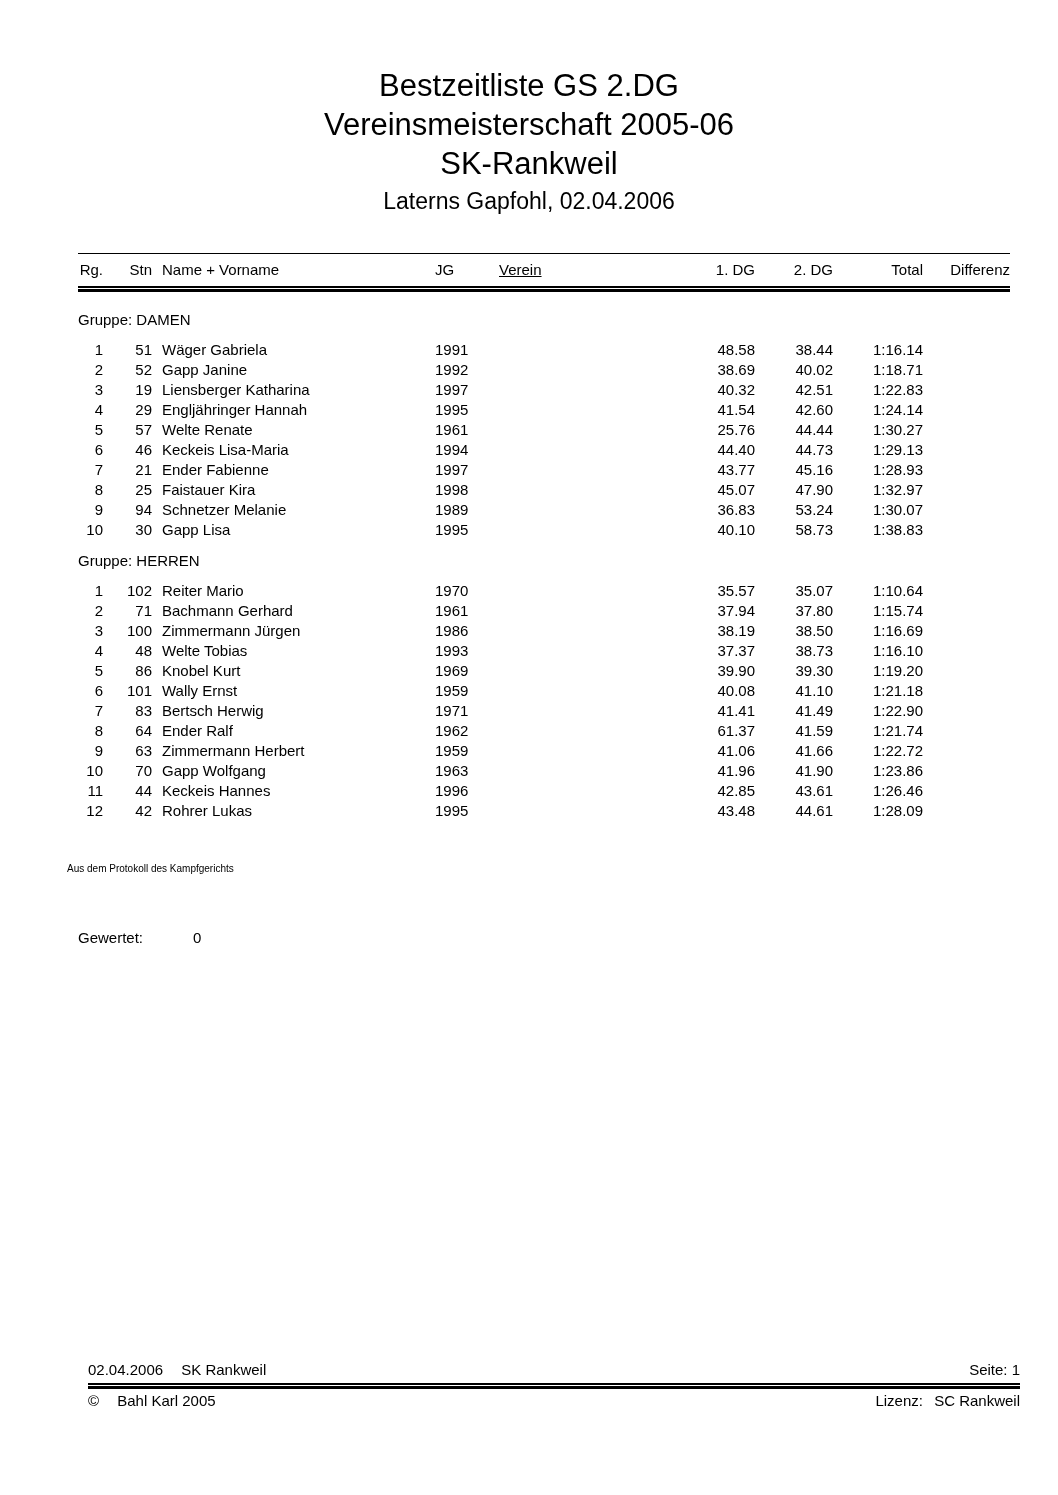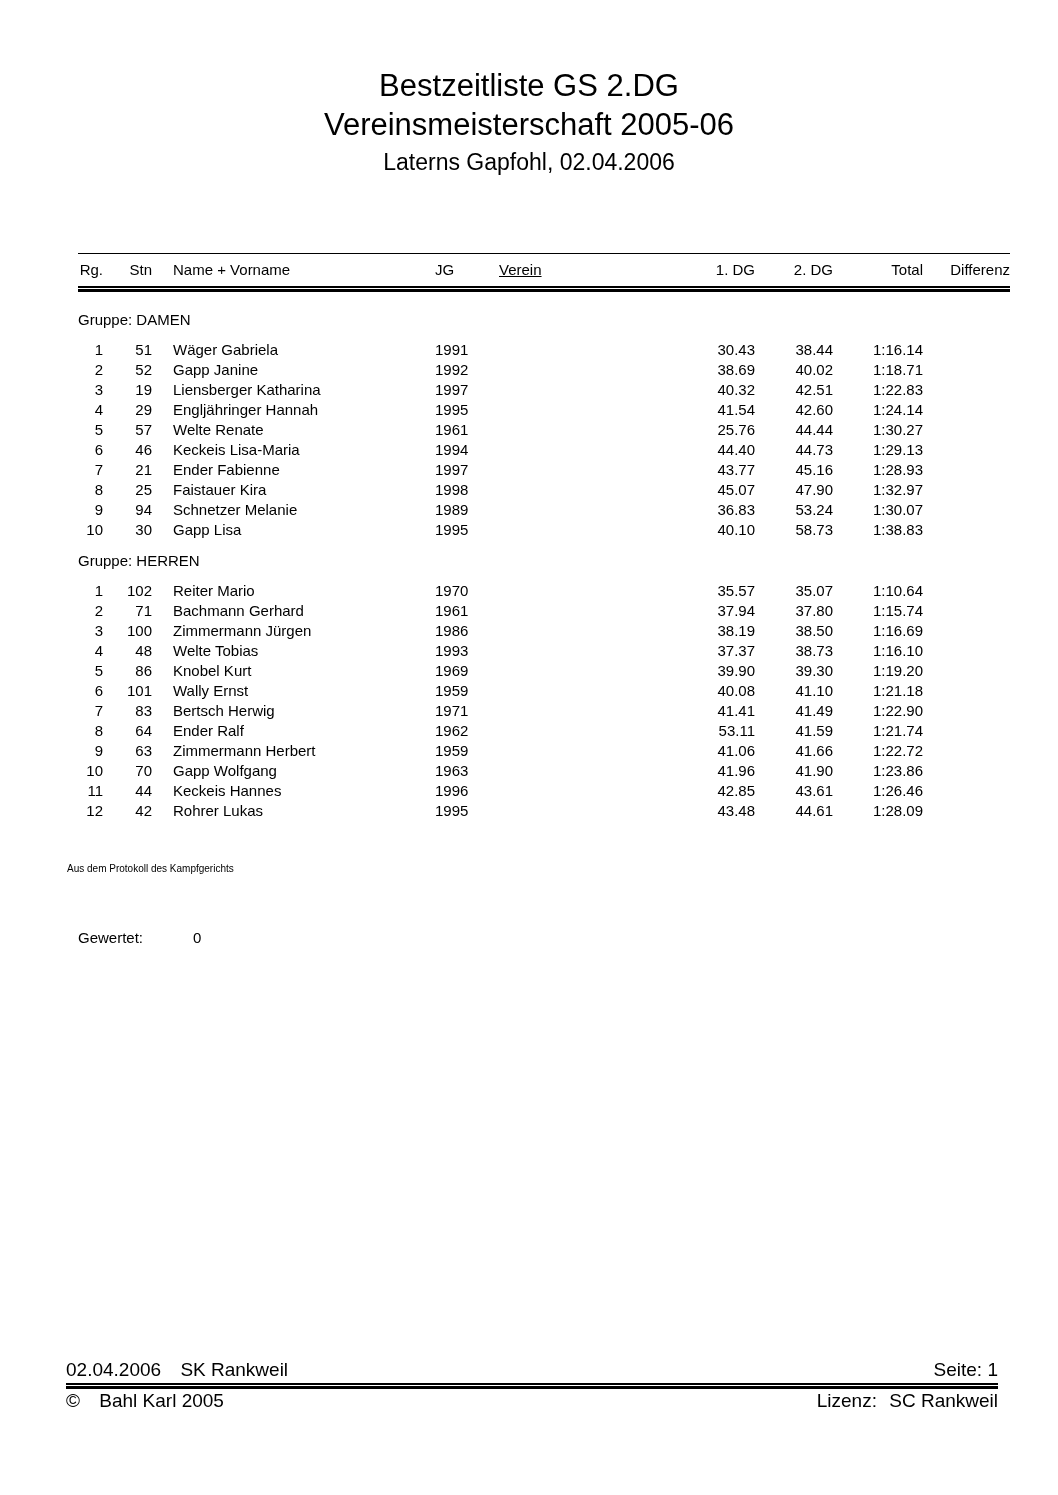--- a/index.html
+++ b/index.html
@@ -14,21 +14,21 @@
   .doc-subtitle{font-size:23px;line-height:28px;margin-top:4px;font-weight:400;}
   
   .grid{
     display:grid;
     grid-template-columns:25px 49px 265px 60px 223px 55px 78px 90px 87px;
     width:932px;
   }
   .cell{font-size:15px;line-height:20px;white-space:nowrap;overflow:visible;}
   .c-rg{text-align:right;}
   .c-stn{text-align:right;}
-  .c-name{text-align:left;padding-left:21px;}
+  .c-name{text-align:left;padding-left:10px;}
   .c-jg{text-align:left;padding-left:18px;}
   .c-verein{text-align:left;padding-left:22px;text-decoration:underline;}
   .c-dg1,.c-dg2,.c-total,.c-diff{text-align:right;}
   
   .thead{
     position:absolute;left:78px;top:253px;width:932px;
     border-top:1.5px solid #000;
     padding:6px 0 6px 0;
   }
   .rule-thin{height:1.5px;background:#000;}
@@ -39,37 +39,38 @@
   .group-label{font-size:15px;line-height:18px;}
   .group-label.first{margin-top:8px;}
   .group-label.next{margin-top:12px;}
   .rows{margin-top:11px;}
   .row{height:20px;}
   
   .note-protocol{position:absolute;left:67px;top:860px;font-size:10px;line-height:18px;text-align:center;}
   .gewertet{position:absolute;left:78px;top:929px;font-size:15px;line-height:18px;width:400px;}
   .gewertet-value{position:absolute;left:115px;top:0;}
   
-  .page-footer{position:absolute;left:66px;top:1361px;width:932px;font-size:19px;}
+  .page-footer{position:absolute;left:88px;top:1361px;width:932px;font-size:15px;}
   .footer-row{display:flex;justify-content:space-between;line-height:18px;}
   .footer-left span{margin-right:14px;}
   .footer-left span:last-child{margin-right:0;}
   .footer-rules{margin-top:4px;}
   .footer-row2{margin-top:3px;}
   .copyright-symbol{margin-right:8px;}
   .license-label{margin-right:7px;}
 </style>
 </head>
 <body>
 
 <div class="page">
 
   <header class="doc-header">
     <div class="doc-title">Bestzeitliste GS 2.DG</div>
     <div class="doc-title">Vereinsmeisterschaft 2005-06</div>
+    <div class="doc-title">SK-Rankweil</div>
     <div class="doc-subtitle">Laterns Gapfohl, 02.04.2006</div>
   </header>
 
   <div class="thead">
     <div class="grid">
       <div class="cell c-rg">Rg.</div>
       <div class="cell c-stn">Stn</div>
       <div class="cell c-name">Name + Vorname</div>
       <div class="cell c-jg">JG</div>
       <div class="cell c-verein">Verein</div>
@@ -87,21 +88,21 @@
 
   <div class="tbody" id="tbody">
       <div class="group-label first">Gruppe: DAMEN</div>
       <div class="rows">
         <div class="grid row">
           <div class="cell c-rg">1</div>
           <div class="cell c-stn">51</div>
           <div class="cell c-name">Wäger Gabriela</div>
           <div class="cell c-jg">1991</div>
           <div class="cell c-verein"></div>
-          <div class="cell c-dg1">30.43</div>
+          <div class="cell c-dg1">48.58</div>
           <div class="cell c-dg2">38.44</div>
           <div class="cell c-total">1:16.14</div>
           <div class="cell c-diff"></div>
         </div>
         <div class="grid row">
           <div class="cell c-rg">2</div>
           <div class="cell c-stn">52</div>
           <div class="cell c-name">Gapp Janine</div>
           <div class="cell c-jg">1992</div>
           <div class="cell c-verein"></div>
@@ -277,21 +278,21 @@
           <div class="cell c-dg2">41.49</div>
           <div class="cell c-total">1:22.90</div>
           <div class="cell c-diff"></div>
         </div>
         <div class="grid row">
           <div class="cell c-rg">8</div>
           <div class="cell c-stn">64</div>
           <div class="cell c-name">Ender Ralf</div>
           <div class="cell c-jg">1962</div>
           <div class="cell c-verein"></div>
-          <div class="cell c-dg1">53.11</div>
+          <div class="cell c-dg1">61.37</div>
           <div class="cell c-dg2">41.59</div>
           <div class="cell c-total">1:21.74</div>
           <div class="cell c-diff"></div>
         </div>
         <div class="grid row">
           <div class="cell c-rg">9</div>
           <div class="cell c-stn">63</div>
           <div class="cell c-name">Zimmermann Herbert</div>
           <div class="cell c-jg">1959</div>
           <div class="cell c-verein"></div>

